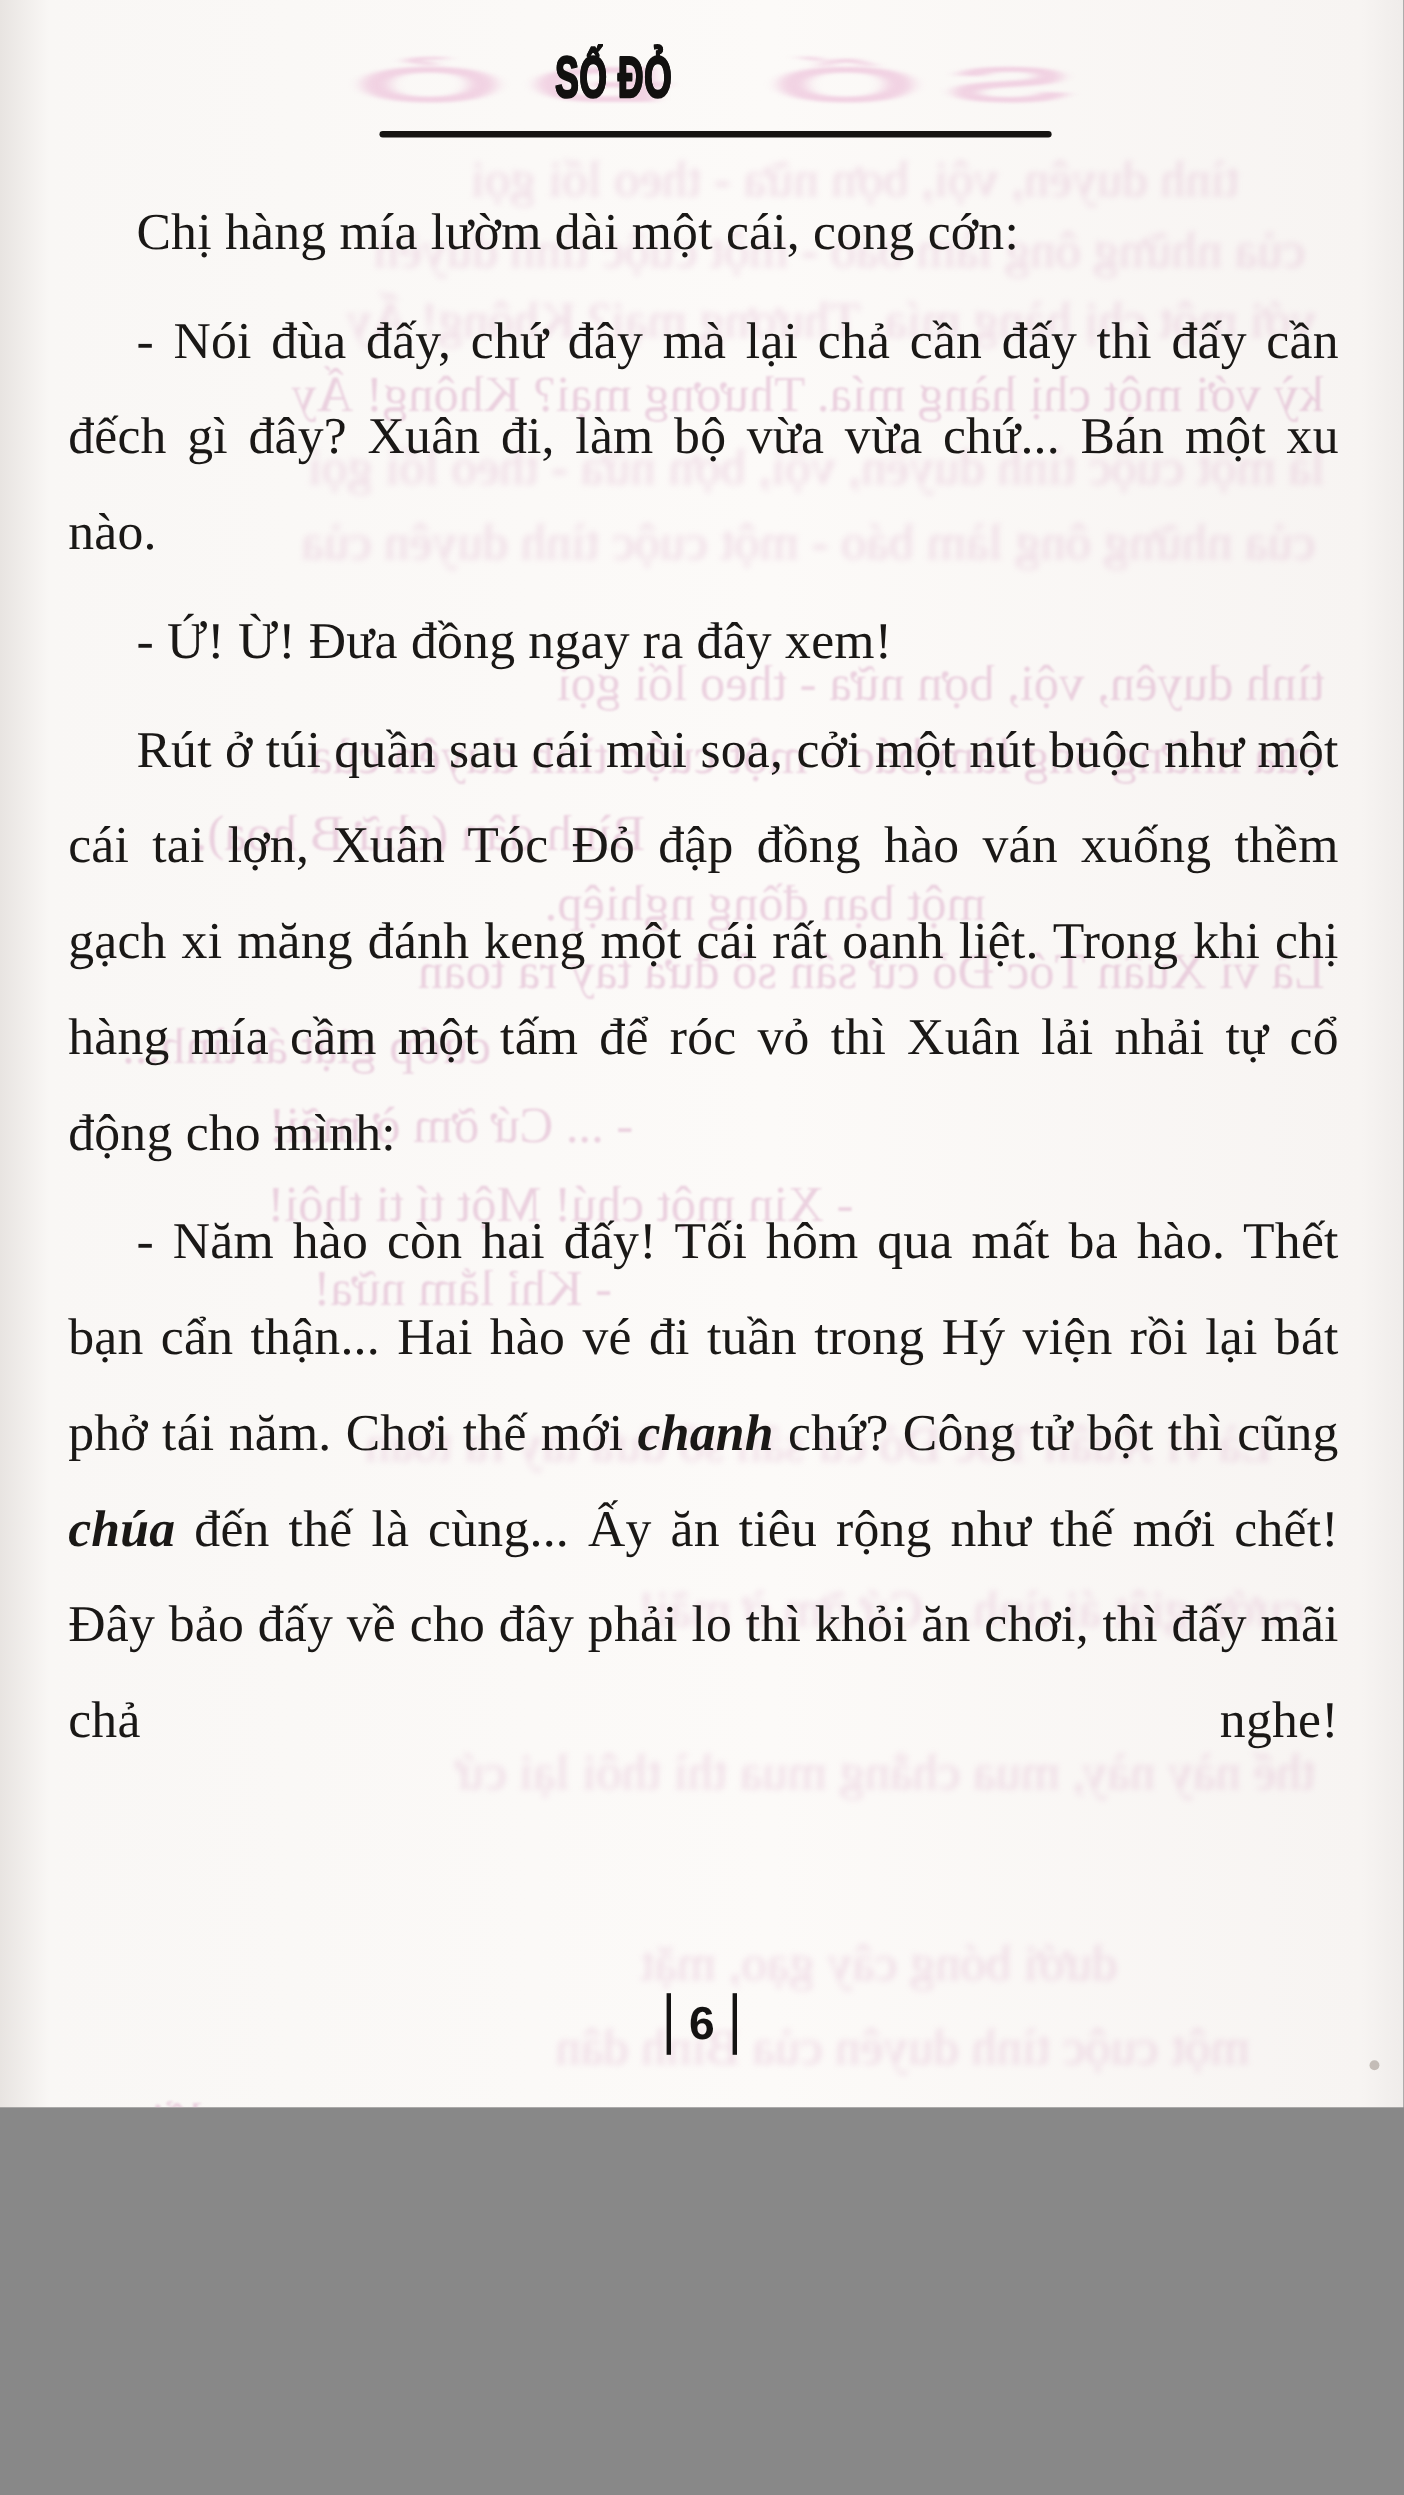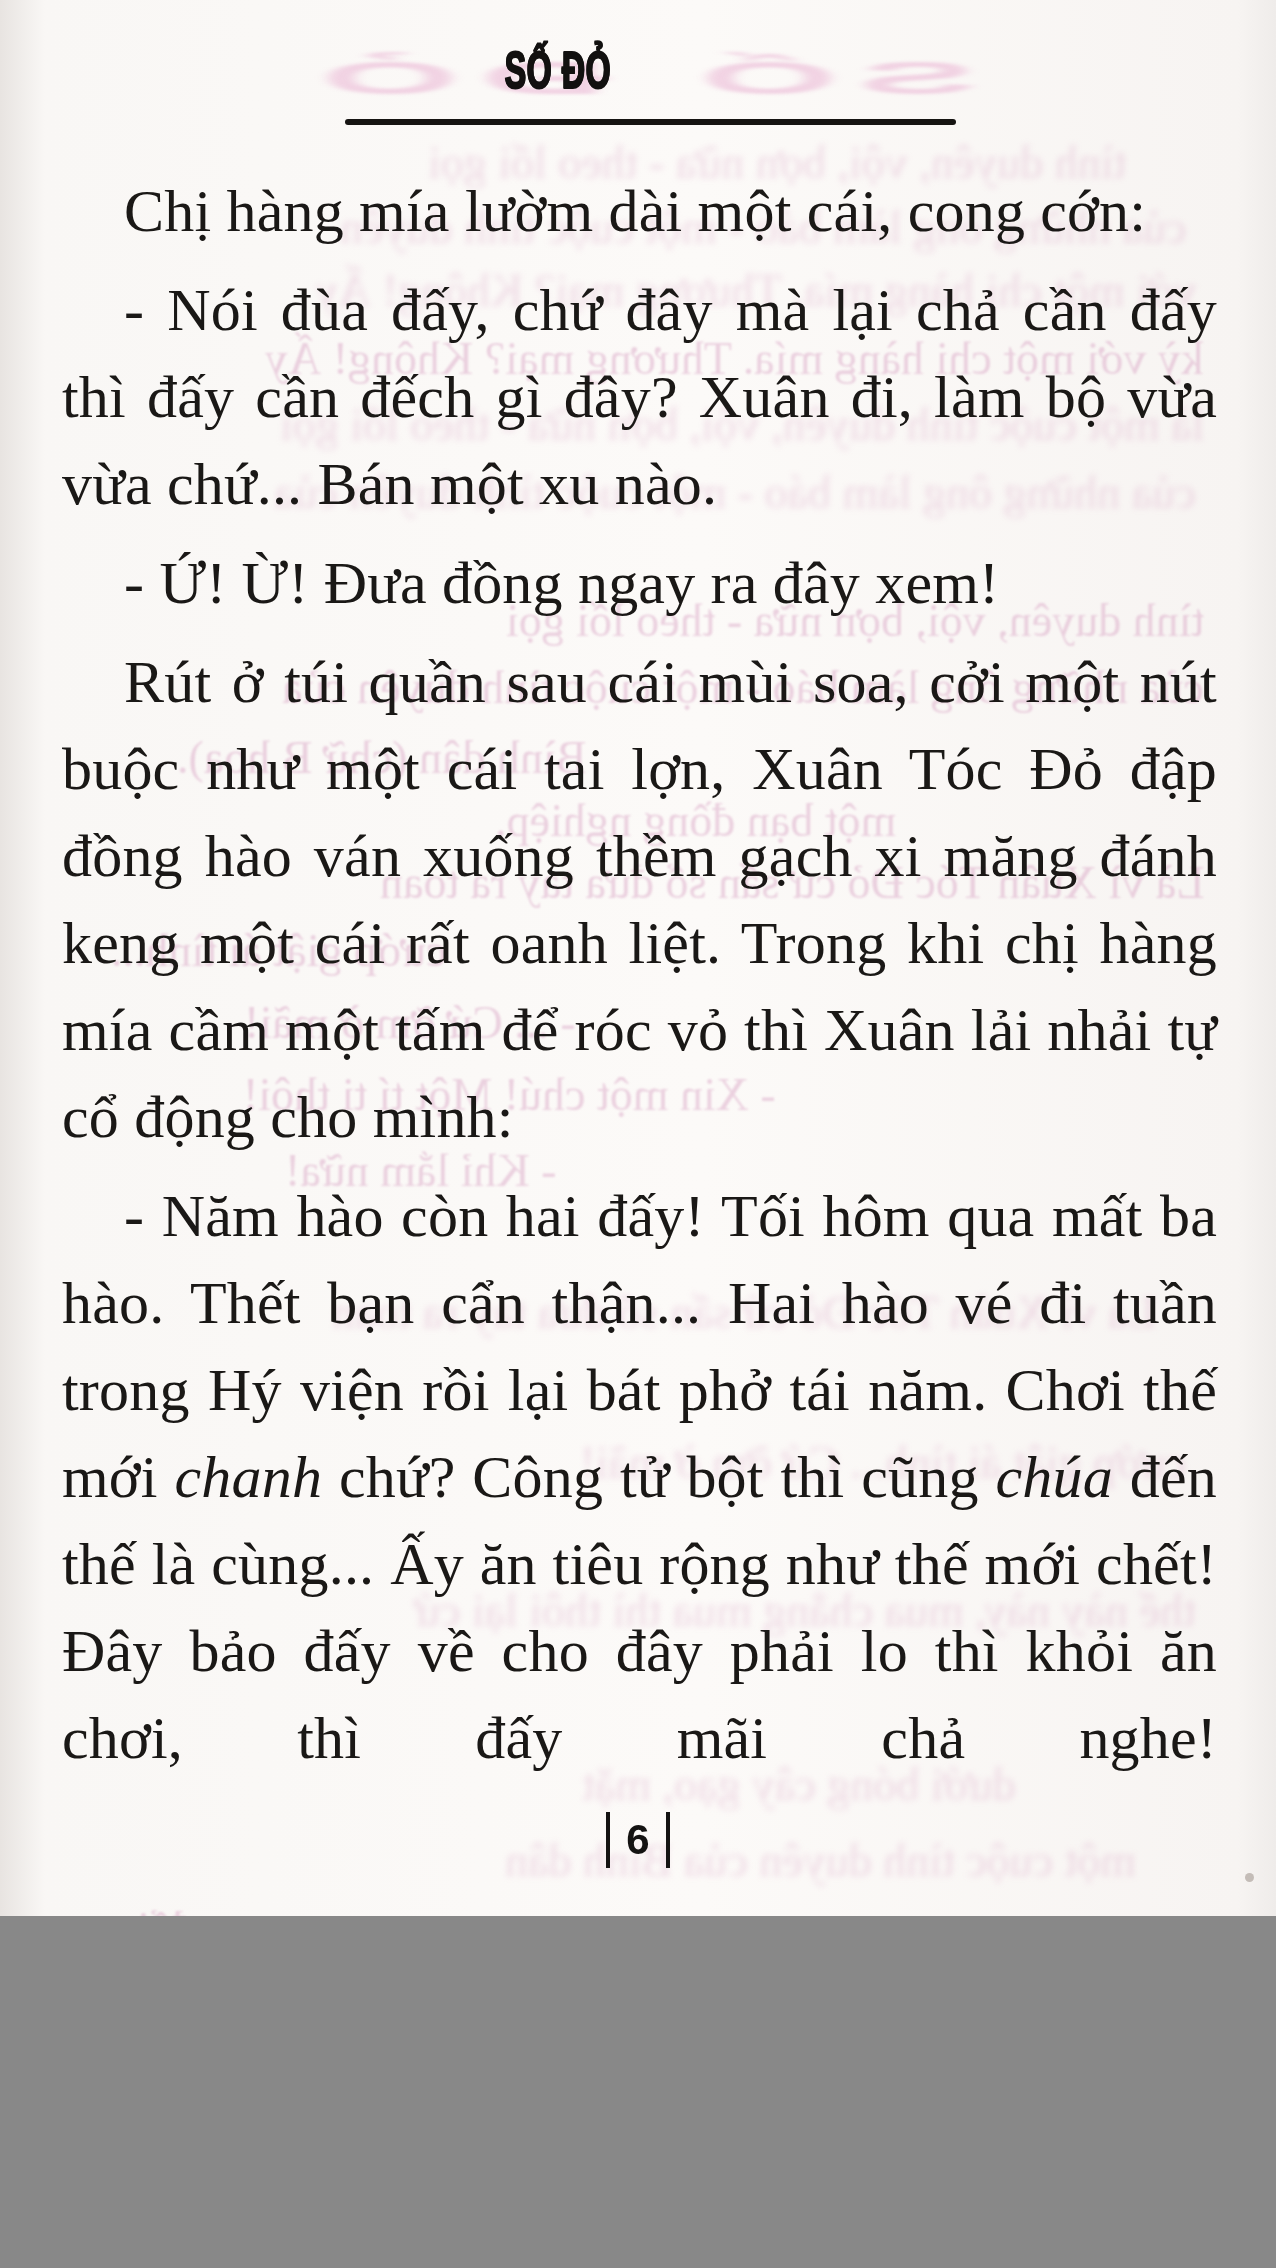--- a/index.html
+++ b/index.html
@@ -61,28 +61,28 @@
     top:119px;left:345px;
     width:611px;height:6px;
     background:#161412;
     border-radius:3px;
   }
   
   .text-block{
     position:absolute;
     left:62px;top:168px;
     width:1155px;
-    font-size:60px;
+    font-size:47px;
     line-height:87px;
     text-align:justify;
     letter-spacing:.2px;
   }
   .text-block p{margin:0 0 12px 0;text-indent:62px;}
   .text-block p:last-child{text-align-last:justify;}
-  .text-block em{font-style:italic;}
+  .text-block em{font-style:italic;font-weight:bold;}
   
   .footer{
     position:absolute;
     bottom:48px;left:0;right:0;
     display:flex;justify-content:center;align-items:center;gap:14px;
   }
   .bar{width:4px;height:56px;background:#141312;}
   .page-number{
     font-family:"Liberation Sans", sans-serif;
     font-weight:bold;

